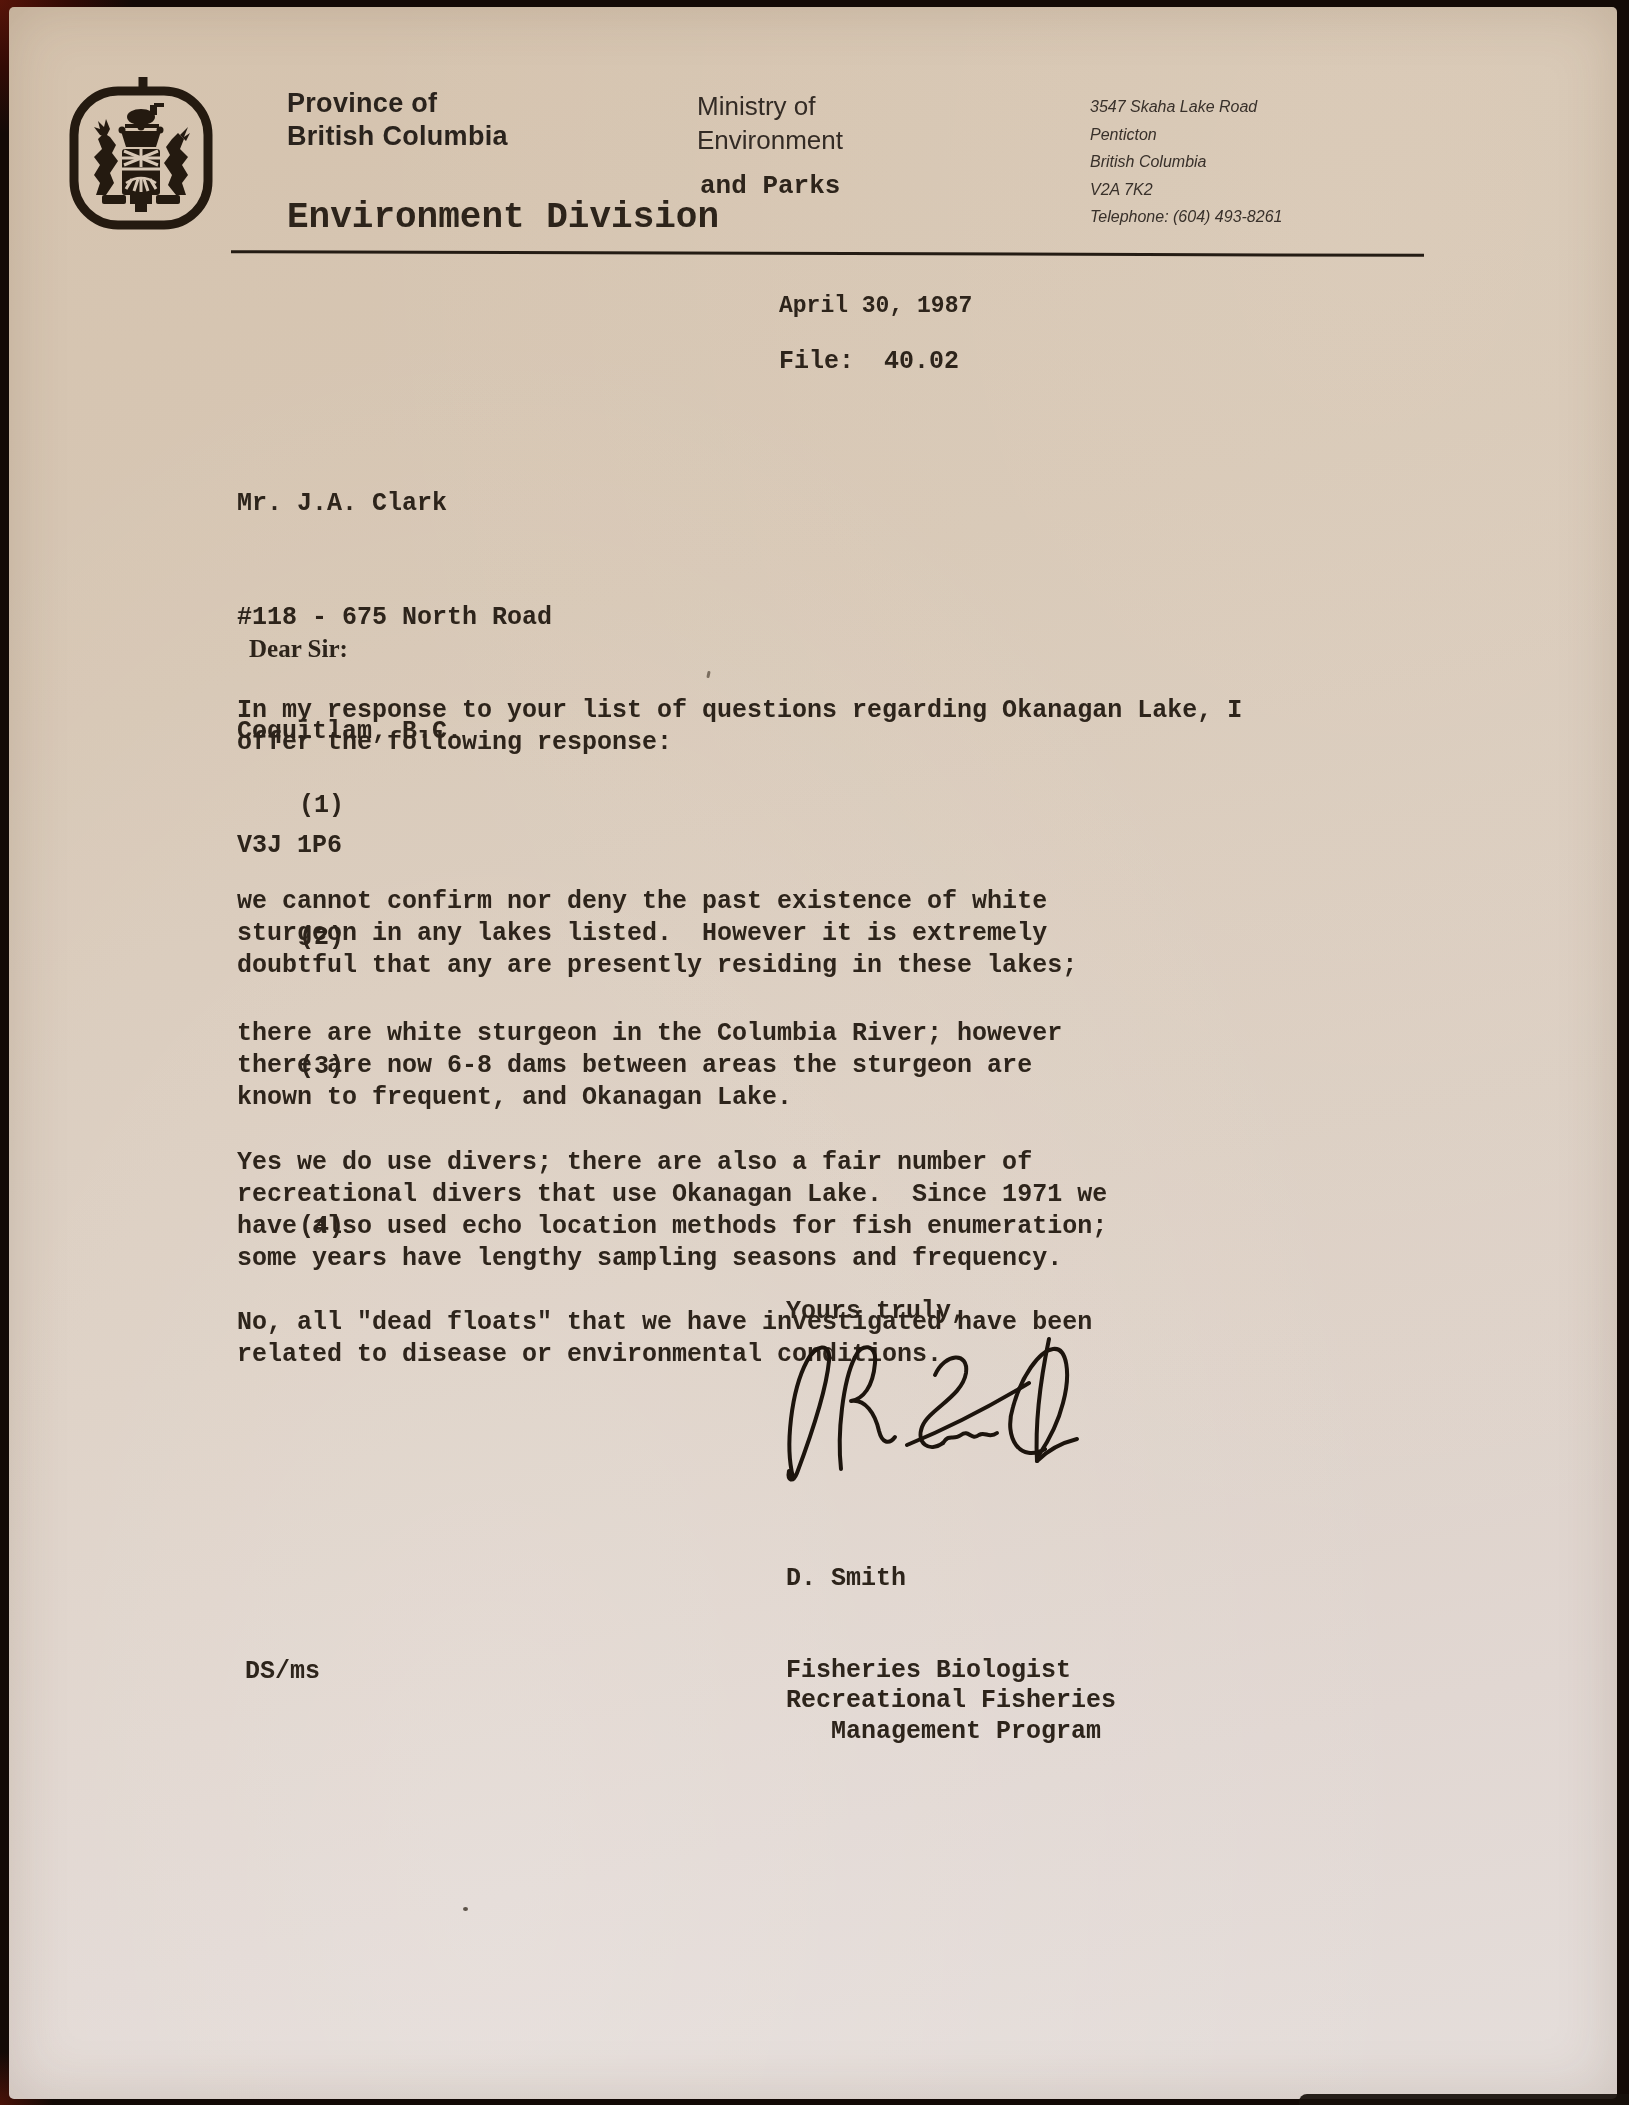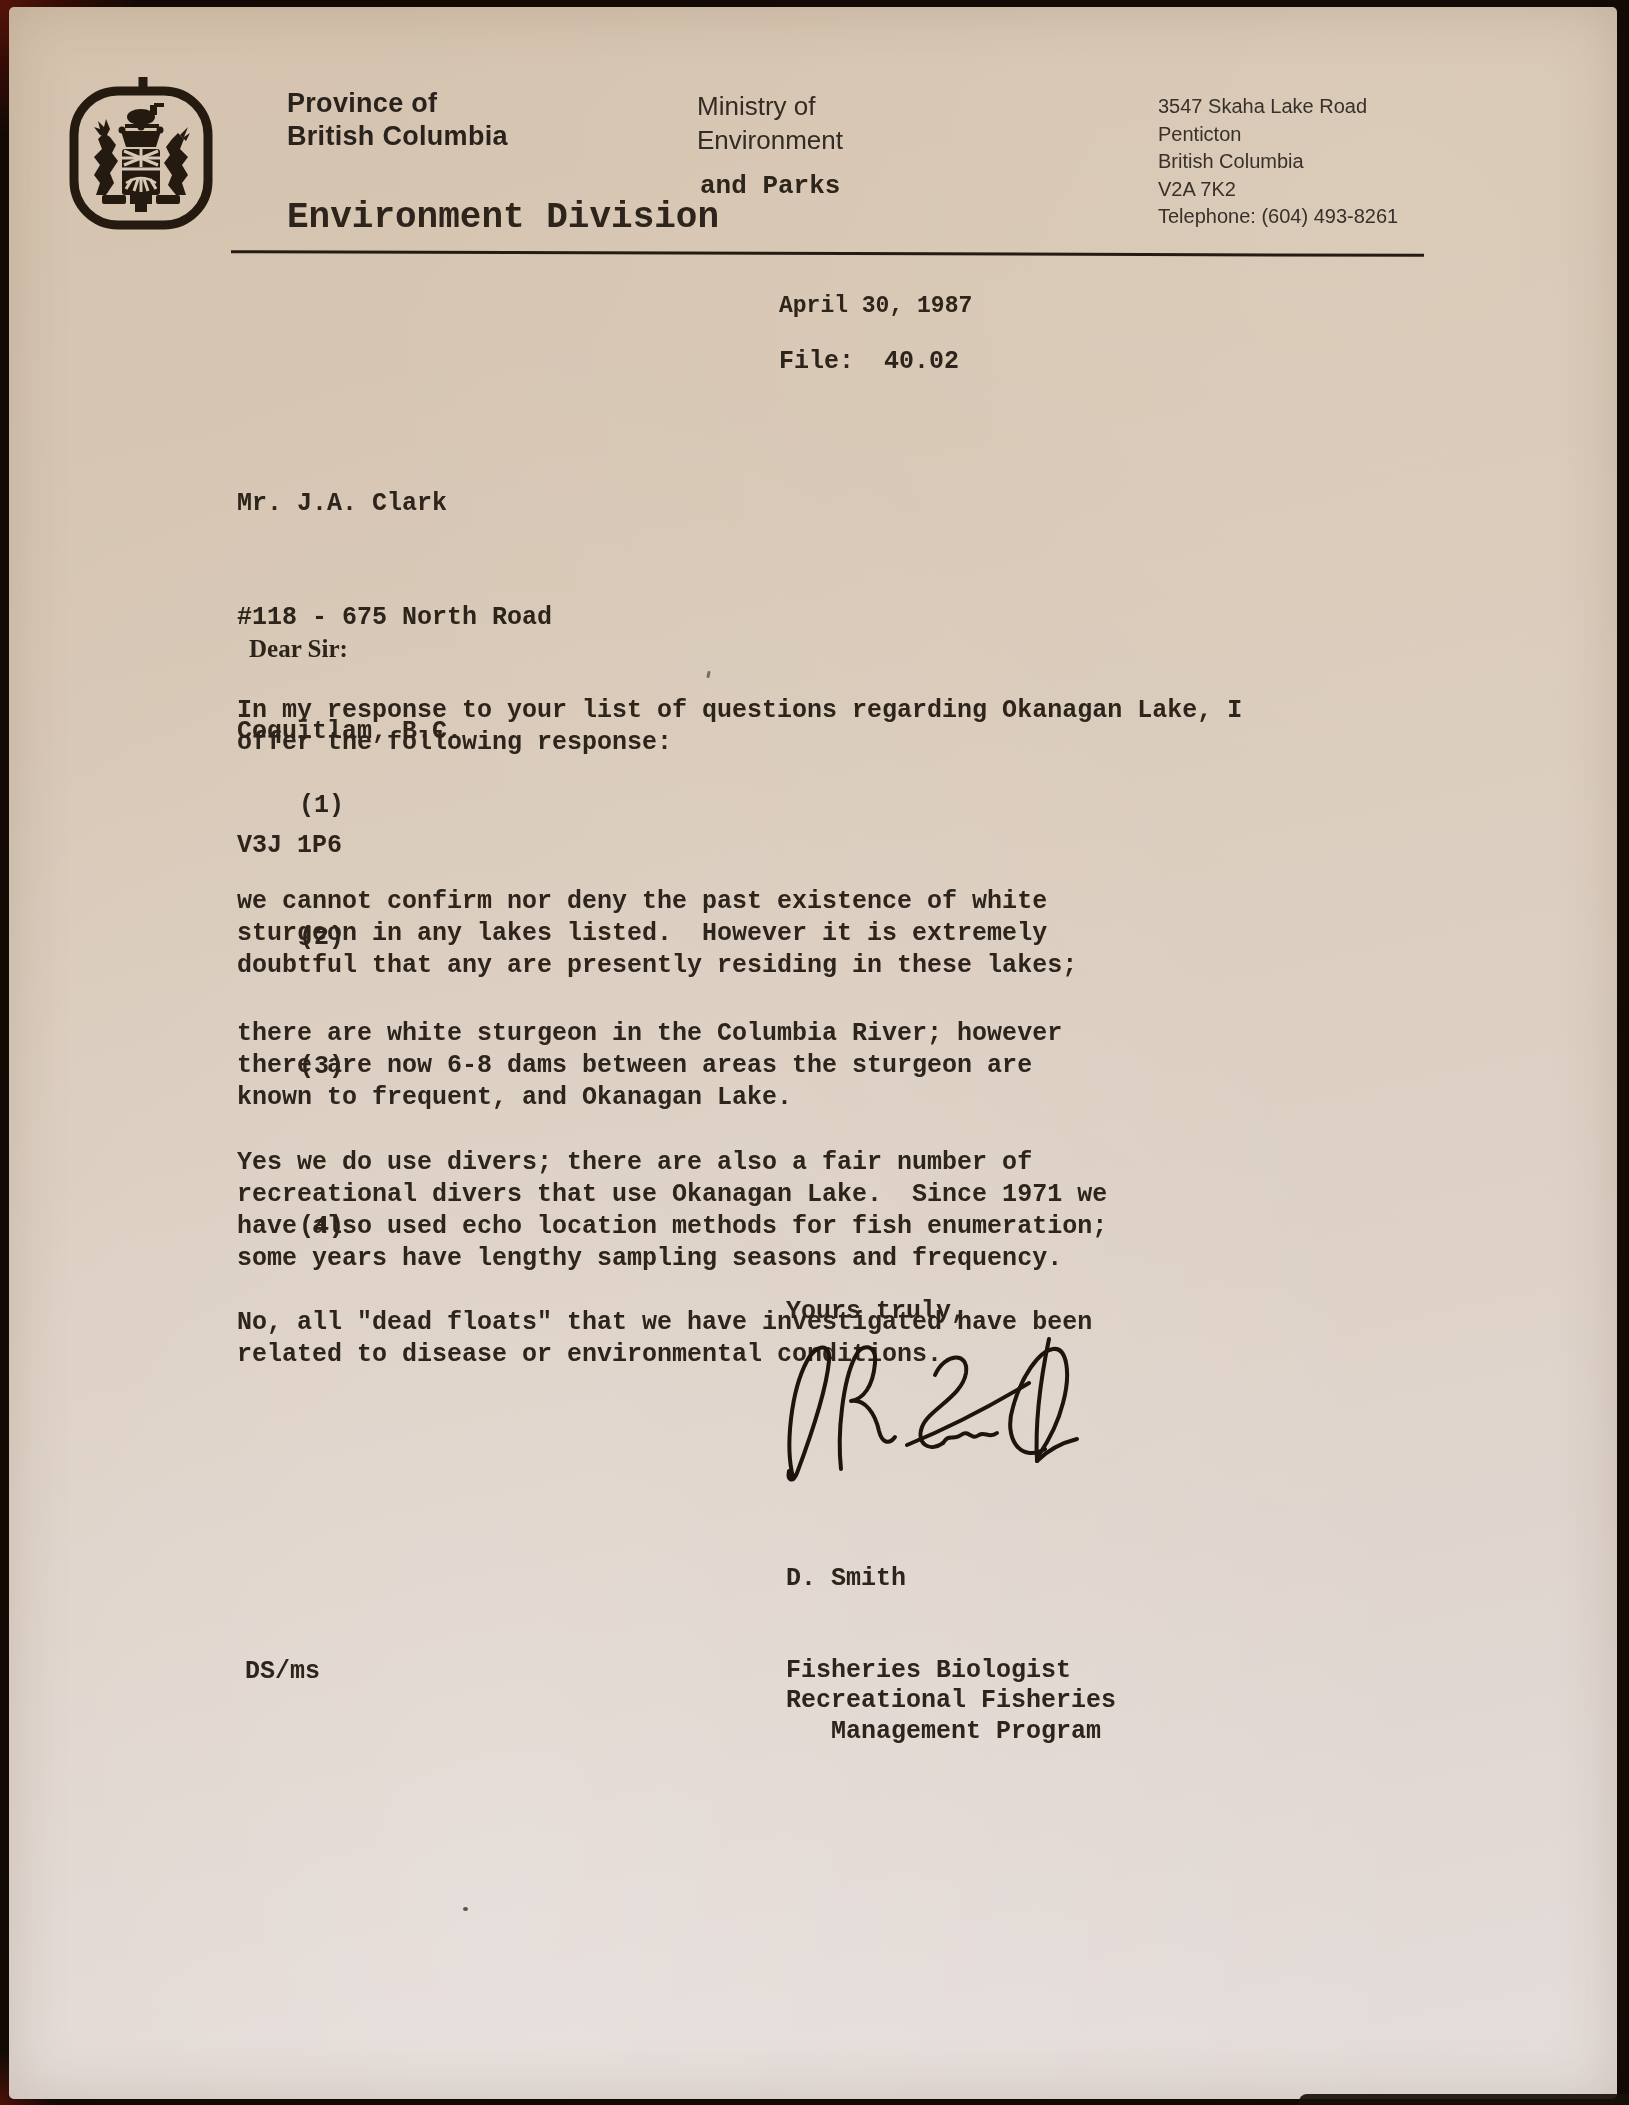--- a/index.html
+++ b/index.html
@@ -36,21 +36,21 @@
     font-family:"Liberation Mono","DejaVu Sans Mono",monospace;
     font-weight:600;
     color:#2d241b;
     white-space:pre;
   }
   .sans{font-family:"Liberation Sans", sans-serif;color:#2a231d;}
   .lh-province{left:278px;top:80px;font-size:27px;font-weight:bold;line-height:33px;letter-spacing:.3px;}
   .lh-ministry{left:688px;top:82px;font-size:26px;font-weight:500;line-height:34px;color:#332b25;}
   .lh-andparks{left:691px;top:164px;font-size:26px;}
   .lh-division{left:278px;top:190px;font-size:36px;font-weight:700;}
-  .lh-address{left:1149px;top:86px;font-size:20px;line-height:27.5px;color:#38302a;font-weight:500;}
+  .lh-address{left:1081px;top:86px;font-size:16px;line-height:27.5px;color:#38302a;font-weight:500;font-style:italic;}
   .rule{
     left:222px;top:245px;width:1193px;height:3px;
     background:#241c14;transform:rotate(0.18deg);
   }
   .date-line{left:770px;top:286px;font-size:23px;}
   .file-line{left:770px;top:340px;font-size:25px;}
   .recipient{left:228px;top:402px;font-size:25px;line-height:38px;}
   .salutation{left:240px;top:628px;font-size:25px;font-family:Liberation Serif, serif;}
   .intro{left:228px;top:688px;font-size:25px;line-height:32px;}
   .item{left:228px;font-size:25px;line-height:32px;}

